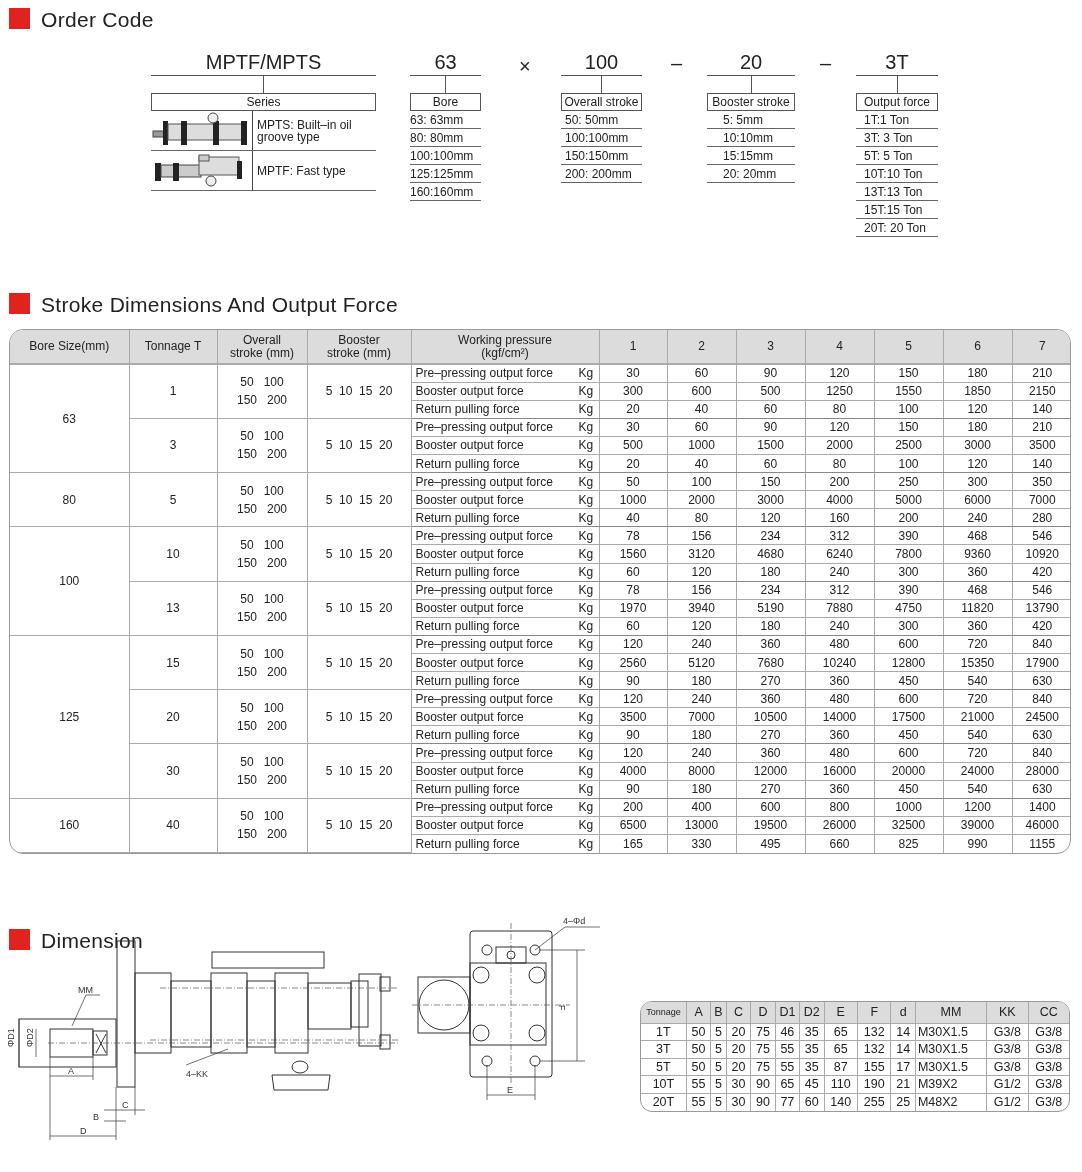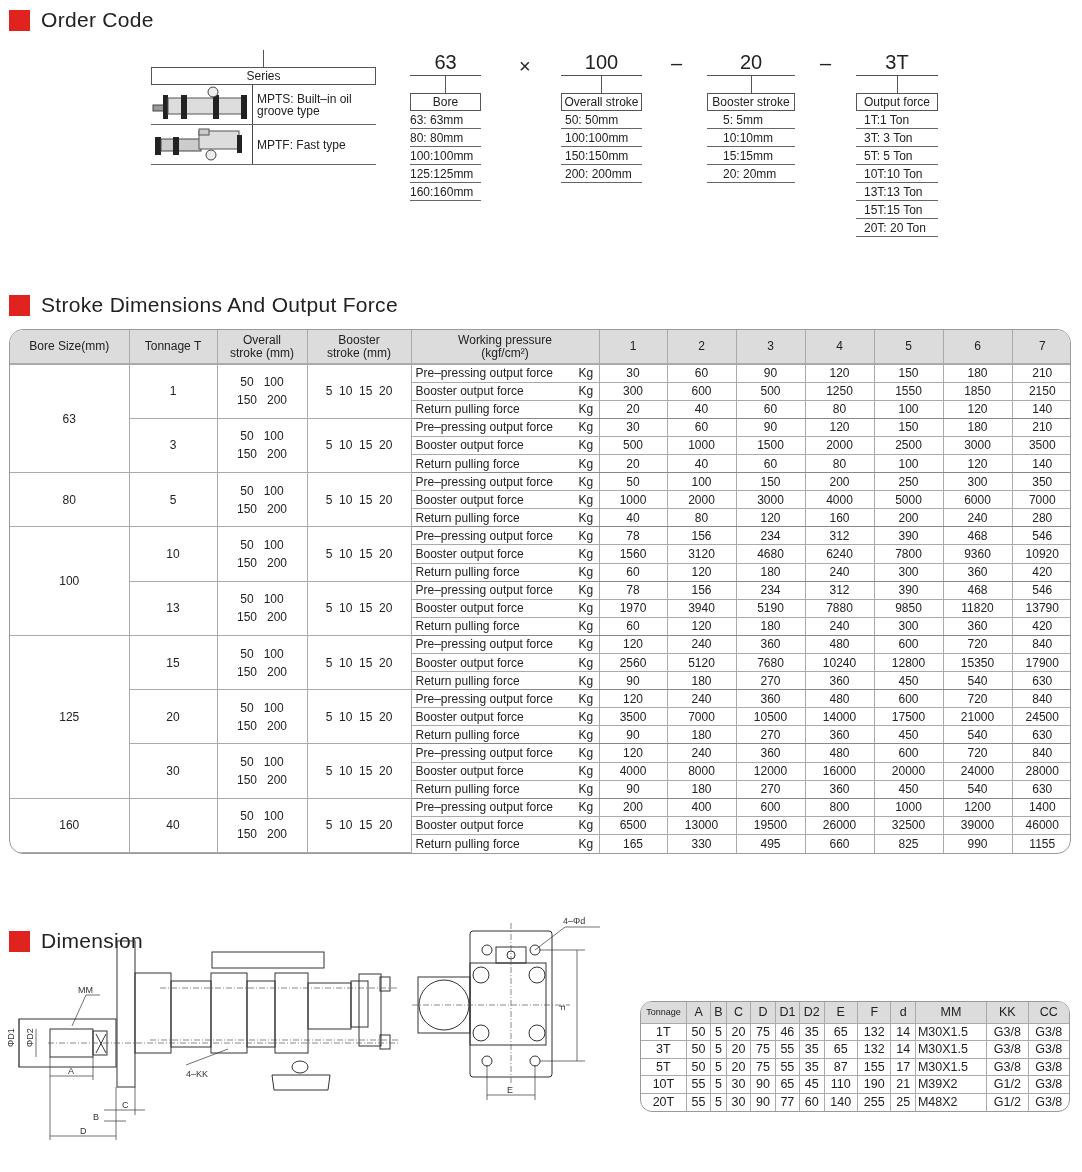--- a/index.html
+++ b/index.html
@@ -1,17 +1,17 @@
 <!DOCTYPE html>
 <html><head>
 <meta charset="utf-8">
 <style>
   * { box-sizing: border-box; margin: 0; padding: 0; }
   body { width: 1082px; height: 1172px; background: #fff; font-family: "Liberation Sans", sans-serif; color: #222; position: relative; overflow: hidden; }
-  .sec-head { position: absolute; left: 9px; display: flex; align-items: center; }
+  .sec-head { position: absolute; left: 9px; display: flex; align-items: flex-start; }
   .sec-head .mark { width: 21px; height: 21px; background: #e0231e; margin-right: 11px; }
   .sec-head .title { font-size: 21px; color: #222; letter-spacing: 0.3px; }
 
   
   .oc-group { position: absolute; }
   .oc-code { font-size: 20px; text-align: center; border-bottom: 1px solid #555; height: 26px; line-height: 24px; }
   .oc-stem { width: 1px; height: 17px; background: #555; margin: 0 auto; }
   .oc-box { border: 1px solid #555; font-size: 12px; text-align: center; height: 18px; line-height: 16px; }
   .oc-item { font-size: 12px; border-bottom: 1px solid #666; height: 18px; line-height: 18px; }
   .oc-sep { position: absolute; font-size: 20px; color: #222; }
@@ -46,20 +46,21 @@
 </style>
 </head>
 <body>
 
 <div class="sec-head" style="top:8px">
   <div class="mark"></div>
   <div class="title">Order Code</div>
 </div>
 
 <div class="oc-group" style="left:151px; top:50px; width:225px;">
+  <div class="oc-code">MPTF/MPTS</div>
   <div class="oc-stem"></div>
   <div class="oc-box">Series</div>
   <div class="series-row">
     <div class="series-img">
       <svg width="102" height="40" viewBox="0 0 102 40">
         <rect x="2" y="20" width="12" height="6" fill="#999" stroke="#444"></rect>
         <rect x="12" y="10" width="5" height="24" fill="#222"></rect>
         <rect x="17" y="13" width="78" height="16" fill="#ddd" stroke="#555"></rect>
         <rect x="30" y="10" width="6" height="24" fill="#222"></rect>
         <rect x="62" y="10" width="6" height="24" fill="#222"></rect>
@@ -348,21 +349,21 @@
           <td>468</td>
           <td>546</td>
         </tr>
         <tr>
           <td class="lbl">Booster output force</td>
           <td class="kg">Kg</td>
           <td>1970</td>
           <td>3940</td>
           <td>5190</td>
           <td>7880</td>
-          <td>9850</td>
+          <td>4750</td>
           <td>11820</td>
           <td>13790</td>
         </tr>
         <tr class="grp-end">
           <td class="lbl">Return pulling force</td>
           <td class="kg">Kg</td>
           <td>60</td>
           <td>120</td>
           <td>180</td>
           <td>240</td>

